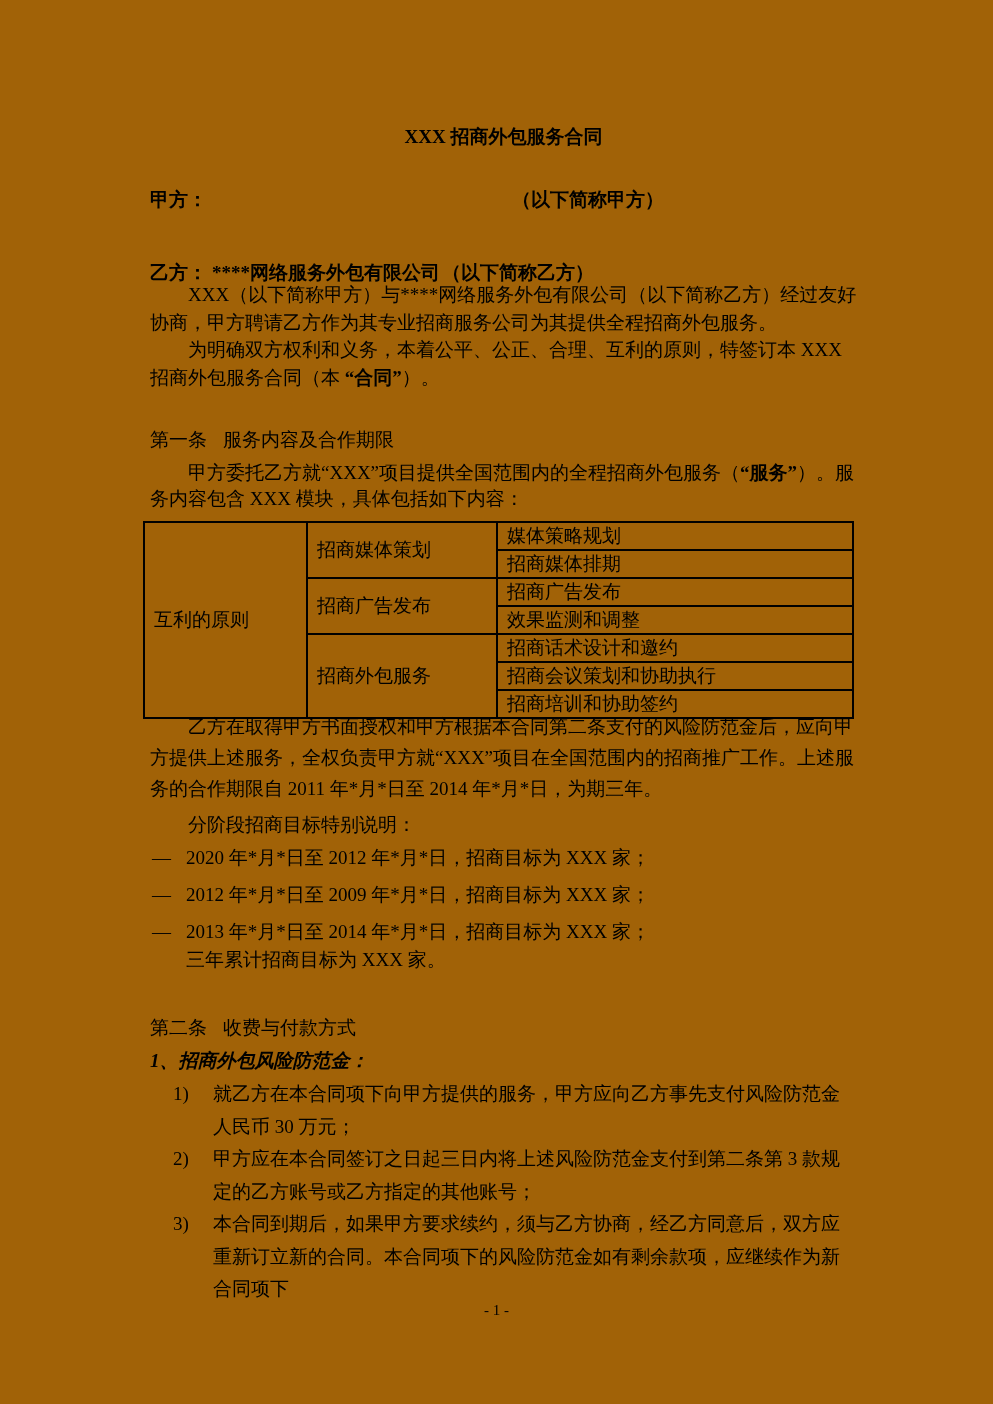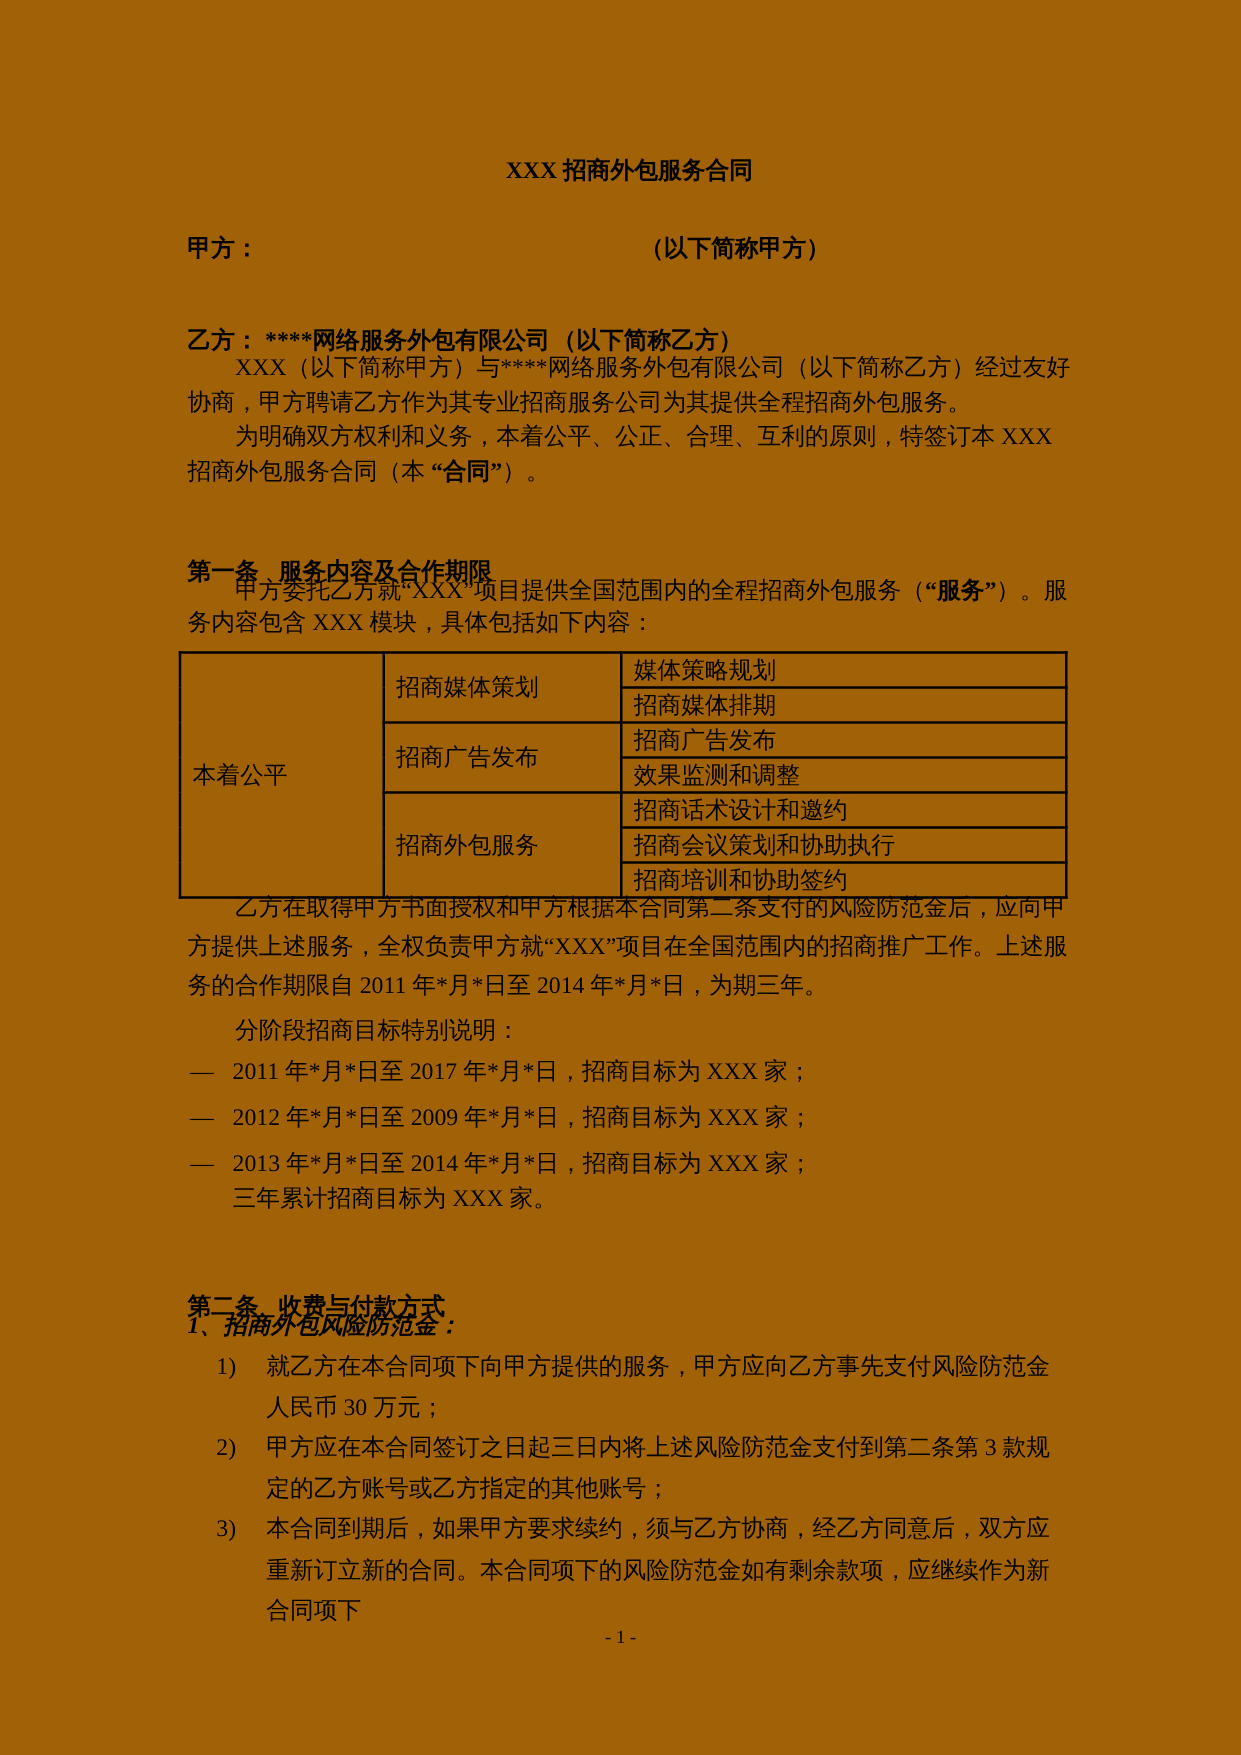--- a/index.html
+++ b/index.html
@@ -26,21 +26,21 @@
   .party-row { height: 26px; line-height: 26px; font-weight: bold; }
   .party-a { top: 187px; }
   .party-b { top: 224px; margin-top: 36px; }
   .party-a-alias { position: absolute; left: 362px; top: 0; }
   .party-b-name  { position: absolute; left: 62px;  top: 0; }
   .party-b-alias { position: absolute; left: 292px; top: 0; }
 
   .preamble { top: 281px; line-height: 27.5px; }
   .preamble p { margin: 0; text-indent: 2em; }
 
-  .sec-heading { font-weight: bold; line-height: 27px; margin-top: 18px; }
+  .sec-heading { font-weight: normal; line-height: 27px; }
   .sec1-heading { top: 426px; }
   .sec2-heading { top: 1014px; }
   .sec-title { margin-left: 16px; }
 
   .sec1-intro { top: 460px; line-height: 26px; text-indent: 2em; }
 
   table.svc-table {
     position: absolute;
     left: 143px;
     top: 521px;
@@ -113,21 +113,21 @@
   <div class="blk sec1-intro"><span>甲方委托乙方就“XXX”项目提供全国范围内的全程招商外包服务（</span><span class="bold">“服务”</span><span>）。服务内容包含 XXX 模块，具体包括如下内容：</span></div>
 
   <table class="svc-table">
     <colgroup>
         <col style="width:163px">
         <col style="width:190px">
         <col style="width:356px">
       </colgroup>
     <tbody>
         <tr>
-      <td rowspan="7">本着公平</td>
+      <td rowspan="7">互利的原则</td>
       <td rowspan="2">招商媒体策划</td>
       <td>媒体策略规划</td>
     </tr>
     <tr>
       <td>招商媒体排期</td>
     </tr>
     <tr>
       <td rowspan="2">招商广告发布</td>
       <td>招商广告发布</td>
     </tr>
@@ -147,21 +147,21 @@
   </tbody>
     </table>
 
   <div class="blk after-table">乙方在取得甲方书面授权和甲方根据本合同第二条支付的风险防范金后，应向甲方提供上述服务，全权负责甲方就“XXX”项目在全国范围内的招商推广工作。上述服务的合作期限自 2011 年*月*日至 2014 年*月*日，为期三年。</div>
 
   <div class="blk stage-note">分阶段招商目标特别说明：</div>
 
   <div class="blk dash-list">
     <div class="dash-item">
       <span class="dash-marker">—</span>
-      <span>2011 年*月*日至 2017 年*月*日，招商目标为 XXX 家；</span>
+      <span>2020 年*月*日至 2012 年*月*日，招商目标为 XXX 家；</span>
     </div>
     <div class="dash-item">
       <span class="dash-marker">—</span>
       <span>2012 年*月*日至 2009 年*月*日，招商目标为 XXX 家；</span>
     </div>
     <div class="dash-item">
       <span class="dash-marker">—</span>
       <span>2013 年*月*日至 2014 年*月*日，招商目标为 XXX 家；</span>
     </div>
   </div>

